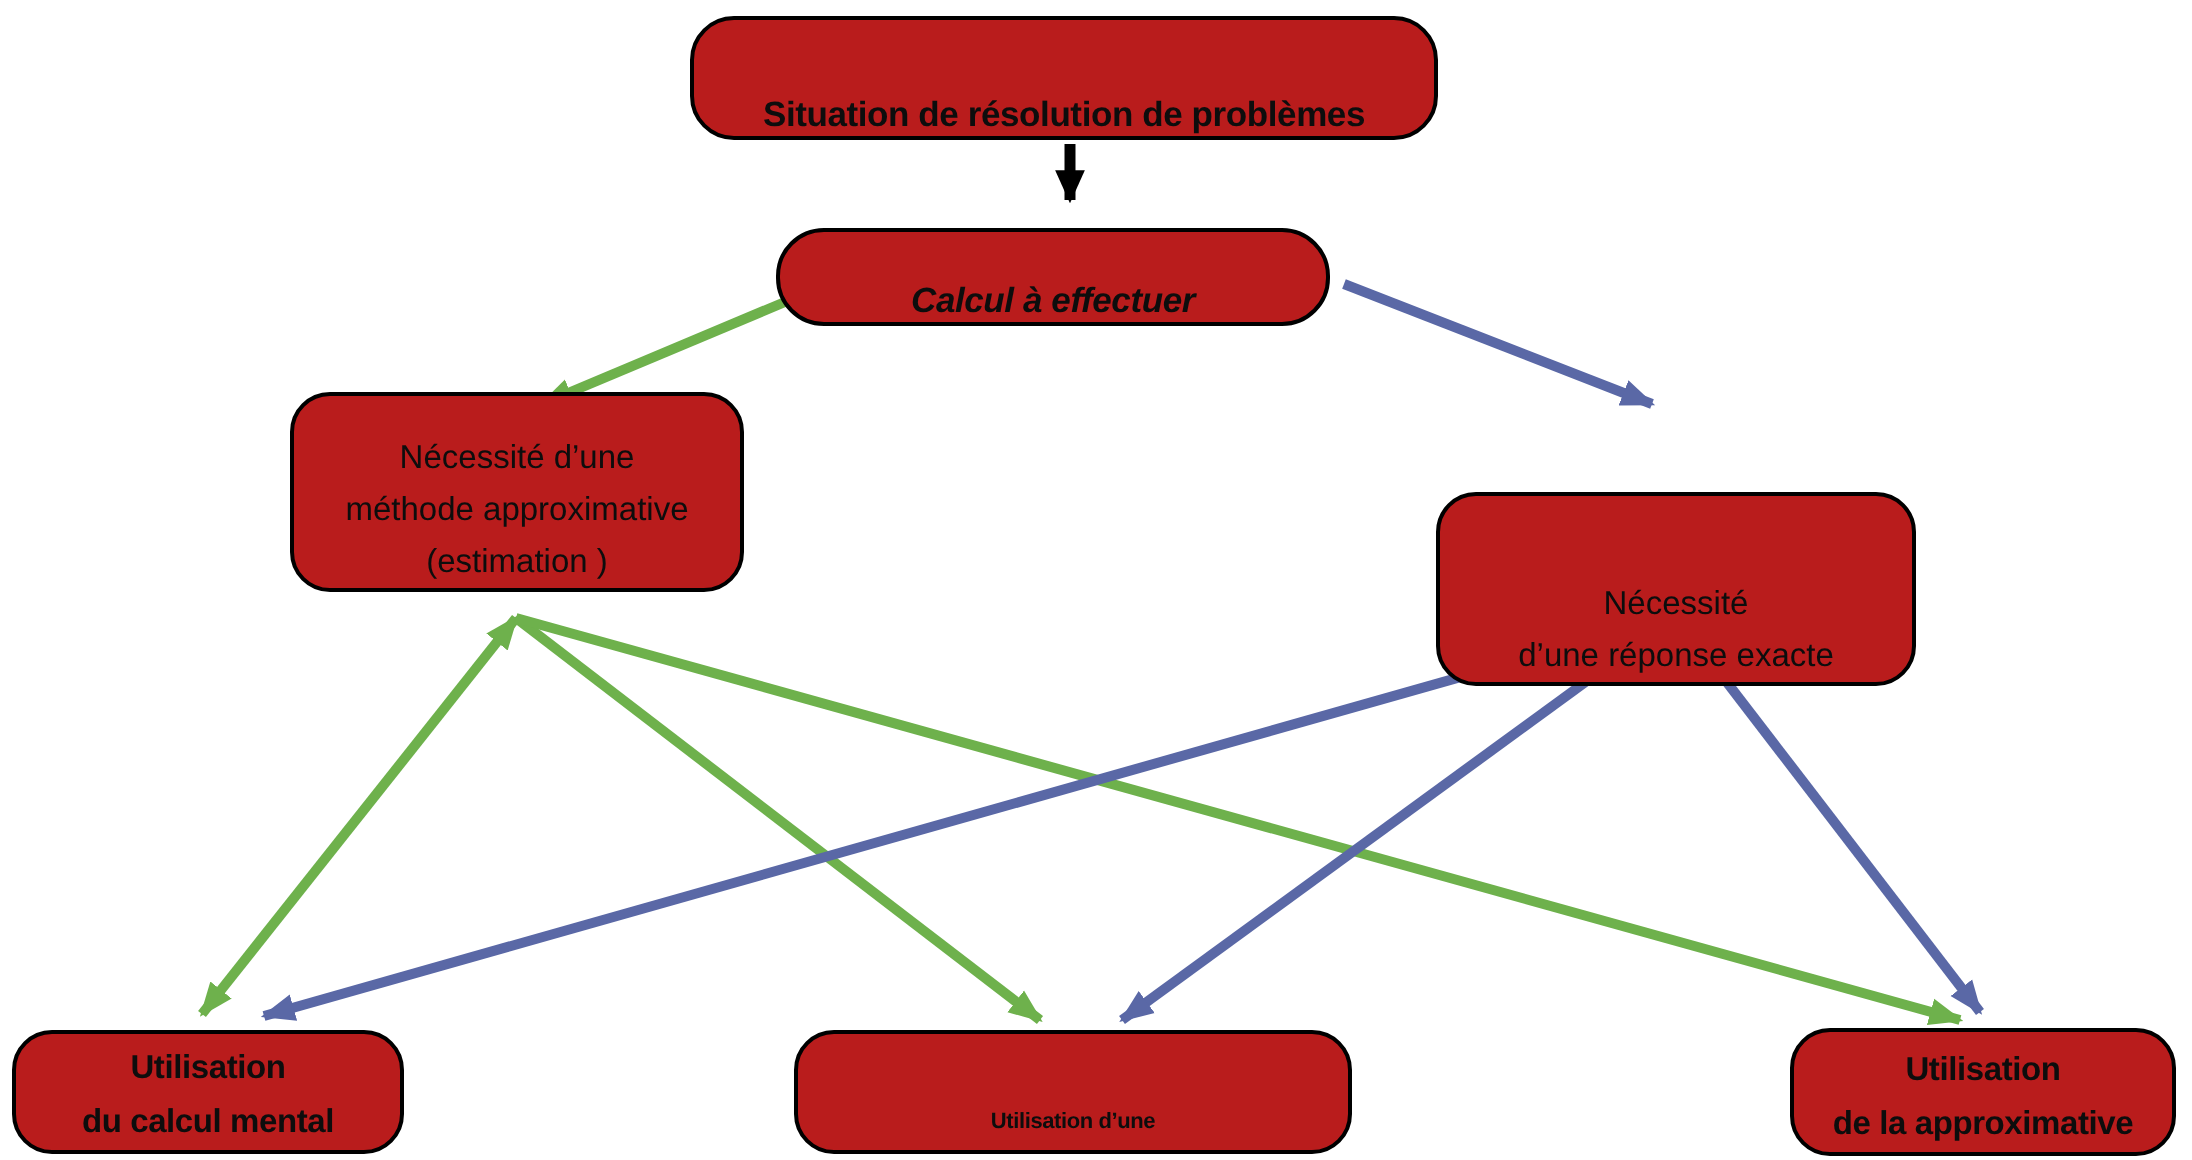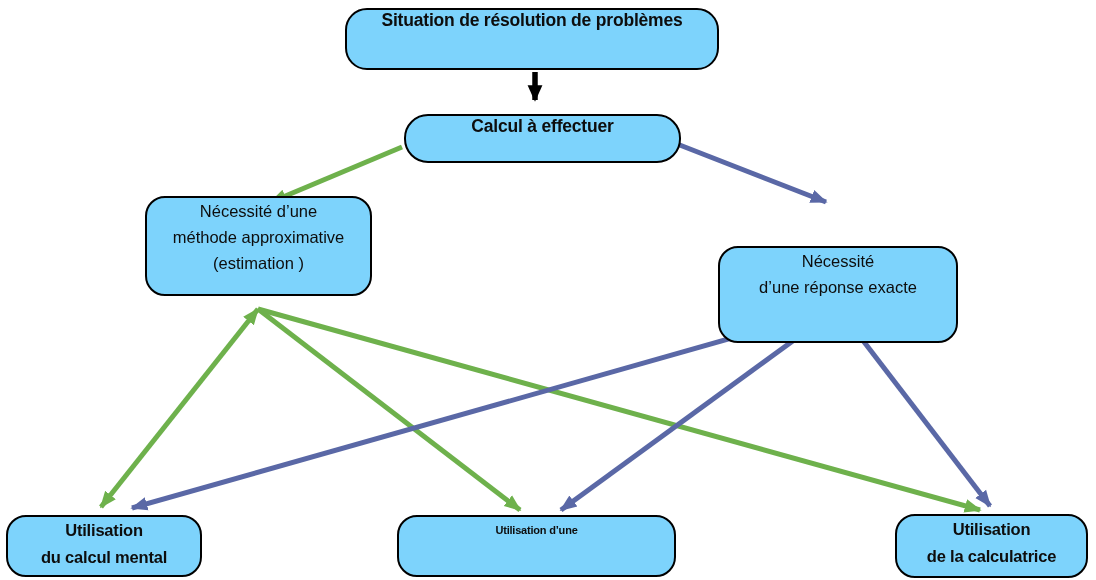--- a/index.html
+++ b/index.html
@@ -9,29 +9,29 @@
   }
   #edges{position:absolute;left:0;top:0;width:1096px;height:580px;}
   .edge{fill:none;stroke-linecap:butt;}
   .edge-green{stroke:var(--green);stroke-width:5;}
   .edge-blue{stroke:var(--blue);stroke-width:5;}
   .edge-black{stroke:var(--ink);stroke-width:5.5;}
   #mg path{fill:var(--green);}
   #mb path{fill:var(--blue);}
   #mk path{fill:var(--ink);}
   .node{
-    position:absolute;background:#7dd3fc;border:2.6px solid var(--ink);
+    position:absolute;background:#b91c1c;border:2.6px solid var(--ink);
     border-radius:20px;display:flex;flex-direction:column;align-items:center;
-    justify-content:flex-start;text-align:center;box-sizing:border-box;
+    justify-content:flex-end;text-align:center;box-sizing:border-box;
     z-index:2;
   }
   .node .line{display:block;}
   .bold{font-weight:700;letter-spacing:-0.2px;}
   .node-situation{left:345px;top:8px;width:374px;height:62px;border-radius:22px;font-size:17.5px;}
-  .node-calcul{left:404px;top:114px;width:277px;height:49px;border-radius:24px;font-size:17.5px;}
+  .node-calcul{left:388px;top:114px;width:277px;height:49px;border-radius:24px;font-size:17.5px;font-style:italic;}
   .node-approx{left:145px;top:196px;width:227px;height:100px;font-size:16.5px;line-height:26px;font-weight:400;}
   .node-exacte{left:718px;top:210px;width:240px;height:97px;font-size:16.5px;line-height:26px;font-weight:400;margin-top:36px;}
   .node-mental{left:6px;top:515px;width:196px;height:62px;font-size:16.5px;line-height:27px;}
   .node-papier{left:397px;top:515px;width:279px;height:62px;font-size:11px;line-height:27px;}
   .node-calculatrice{left:895px;top:514px;width:193px;height:64px;font-size:16.5px;line-height:27px;}
 </style>
 </head>
 <body>
 
 <div id="canvas">
@@ -92,16 +92,16 @@
     <span class="line">Utilisation</span>
     <span class="line">du calcul mental</span>
   </div>
 
   <div class="node node-papier bold">
     <span class="line">Utilisation d’une</span>
   </div>
 
   <div class="node node-calculatrice bold">
     <span class="line">Utilisation</span>
-    <span class="line">de la calculatrice</span>
+    <span class="line">de la approximative</span>
   </div>
 
 </div>
 
 </body></html>

